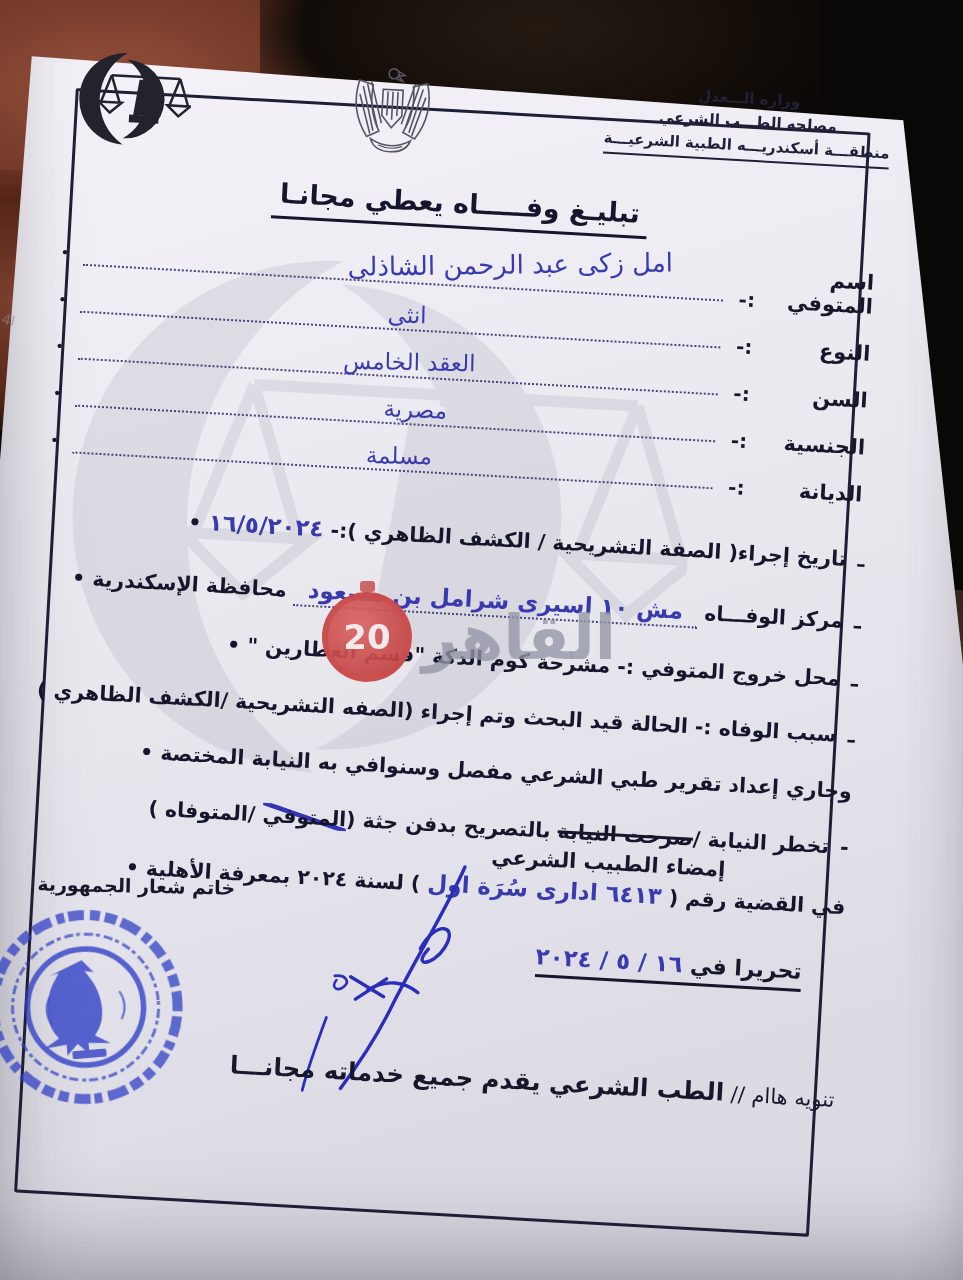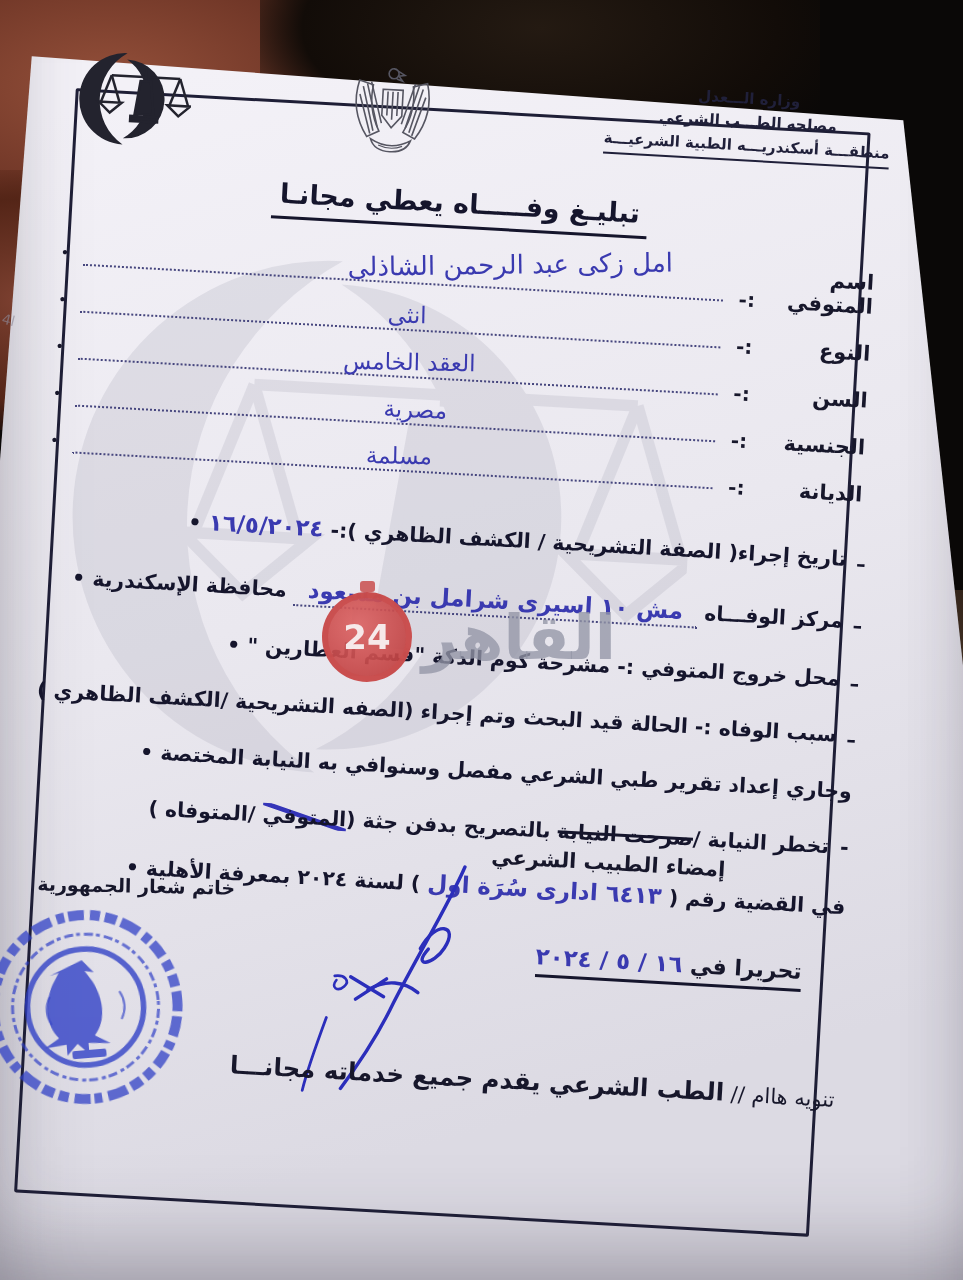--- a/index.html
+++ b/index.html
@@ -296,14 +296,14 @@
 
     <div class="notice">
       <span>تنويه هاام // </span><b>الطب الشرعي يقدم جميع خدماته مجانـــا</b>
     </div>
 
   </div>
 </div>
 
 <div class="cairo24">
   <span class="wm-text">القاهر</span>
-  <span class="wm-badge">24</span>
+  <span class="wm-badge">20</span>
 </div>
 
 </body></html>

